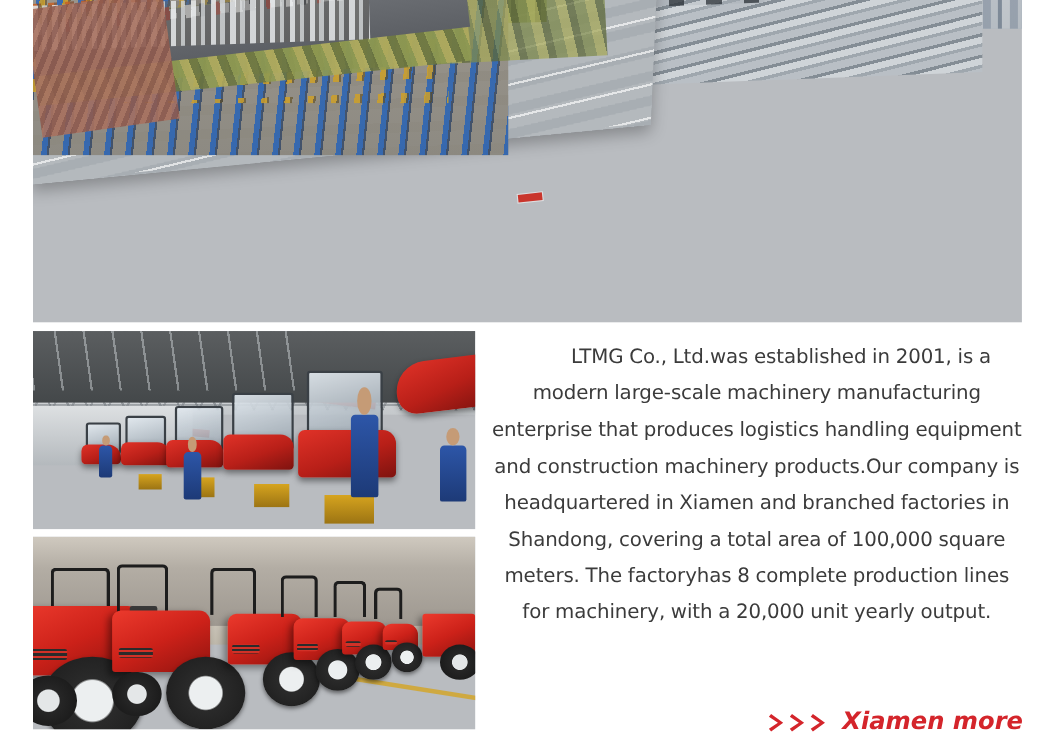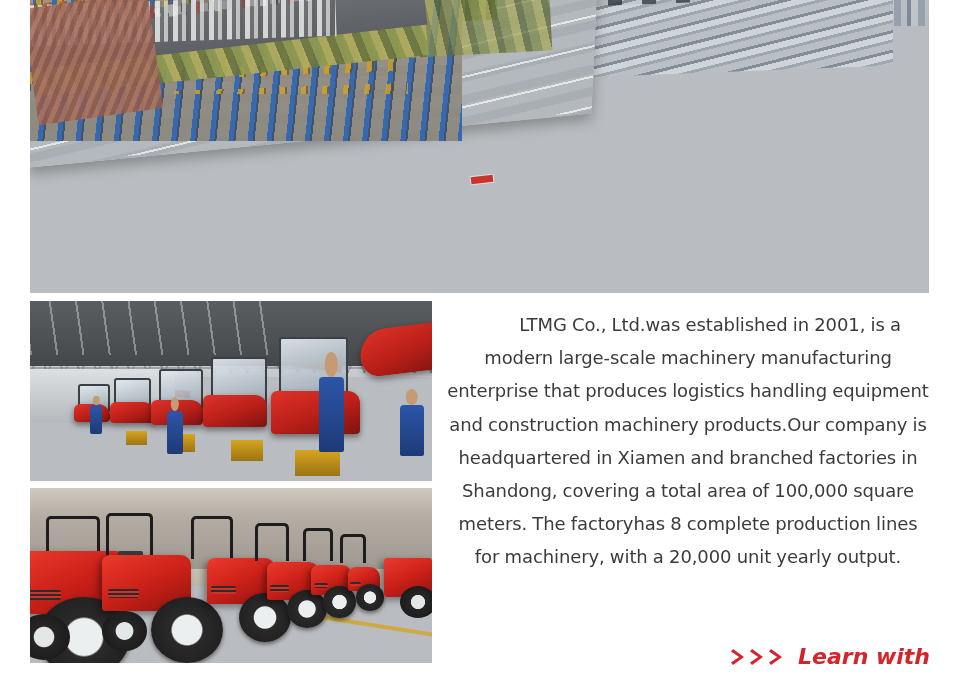--- a/index.html
+++ b/index.html
@@ -586,16 +586,16 @@
   </div>
 
   <div id="learn-more-row">
     <span id="chevrons">
       <svg width="62" height="20" viewBox="0 0 62 20" aria-hidden="true">
         <path d="M2 2 L13 10 L2 18 L0 15.5 L8.2 10 L0 4.5 Z" fill="#d4252b"></path>
         <path d="M21 2 L32 10 L21 18 L19 15.5 L27.2 10 L19 4.5 Z" fill="#d4252b"></path>
         <path d="M40 2 L51 10 L40 18 L38 15.5 L46.2 10 L38 4.5 Z" fill="#d4252b"></path>
       </svg>
     </span>
-    <a href="#" id="learn-more-label">Learn with</a>
+    <a href="#" id="learn-more-label">Xiamen more</a>
   </div>
 
 </div>
 
 </body></html>

